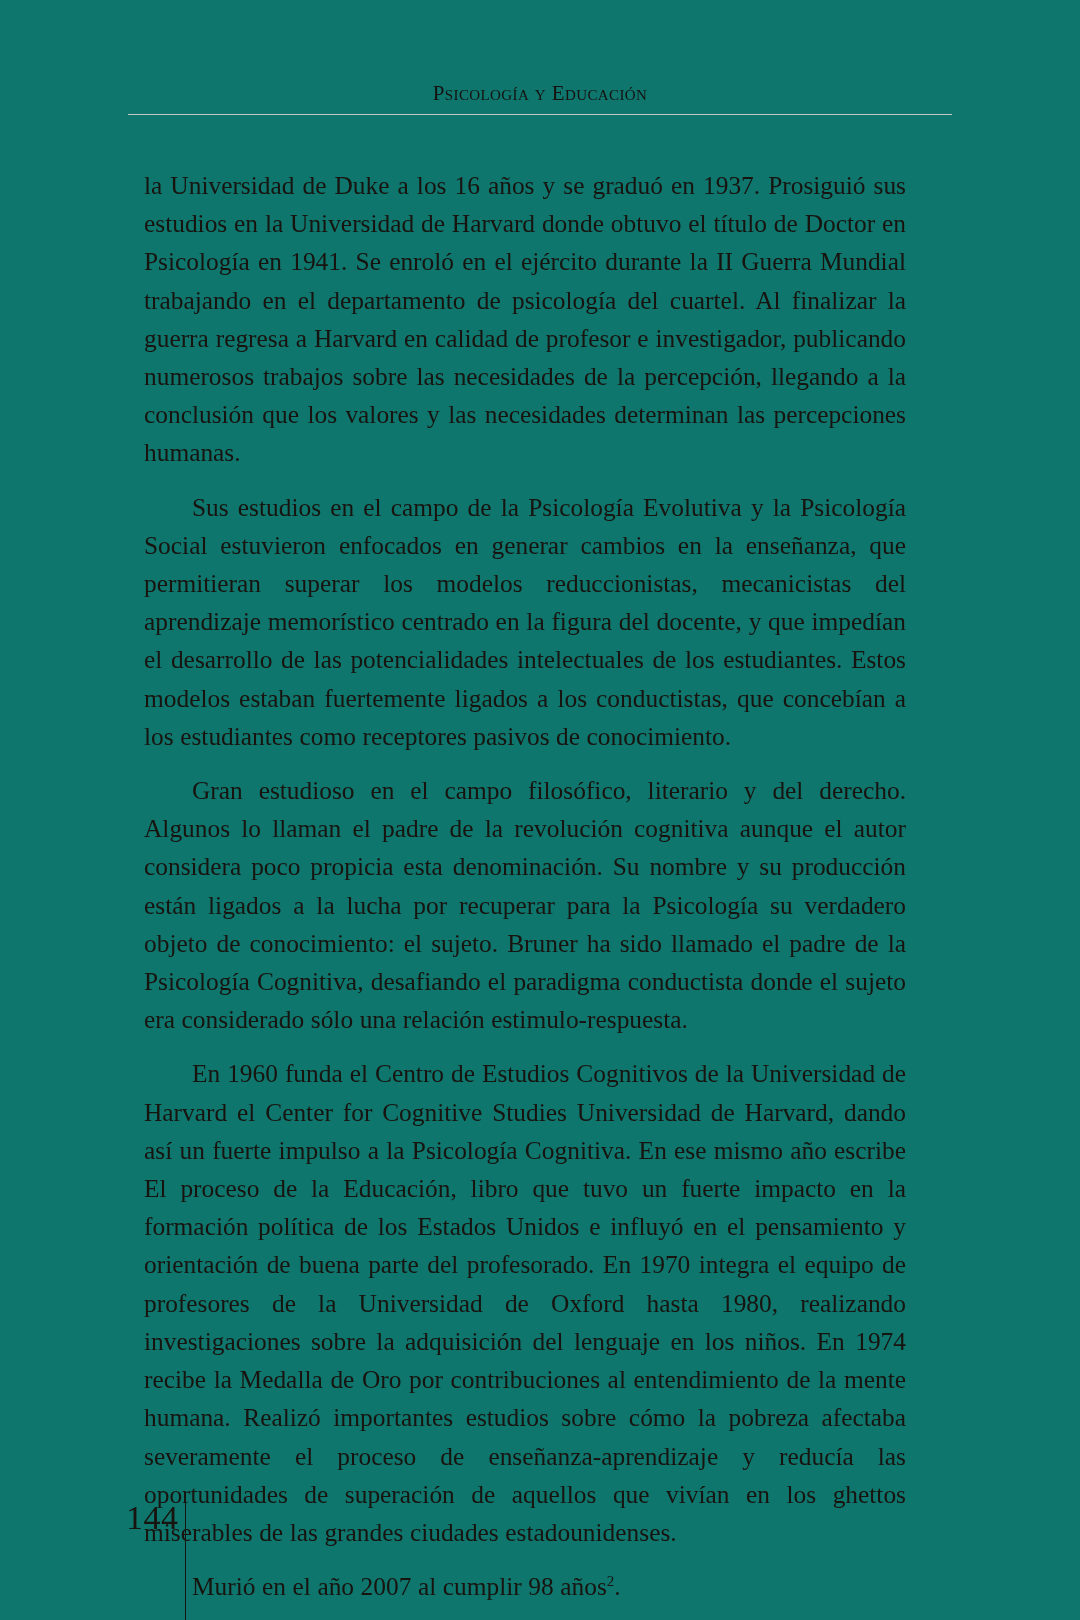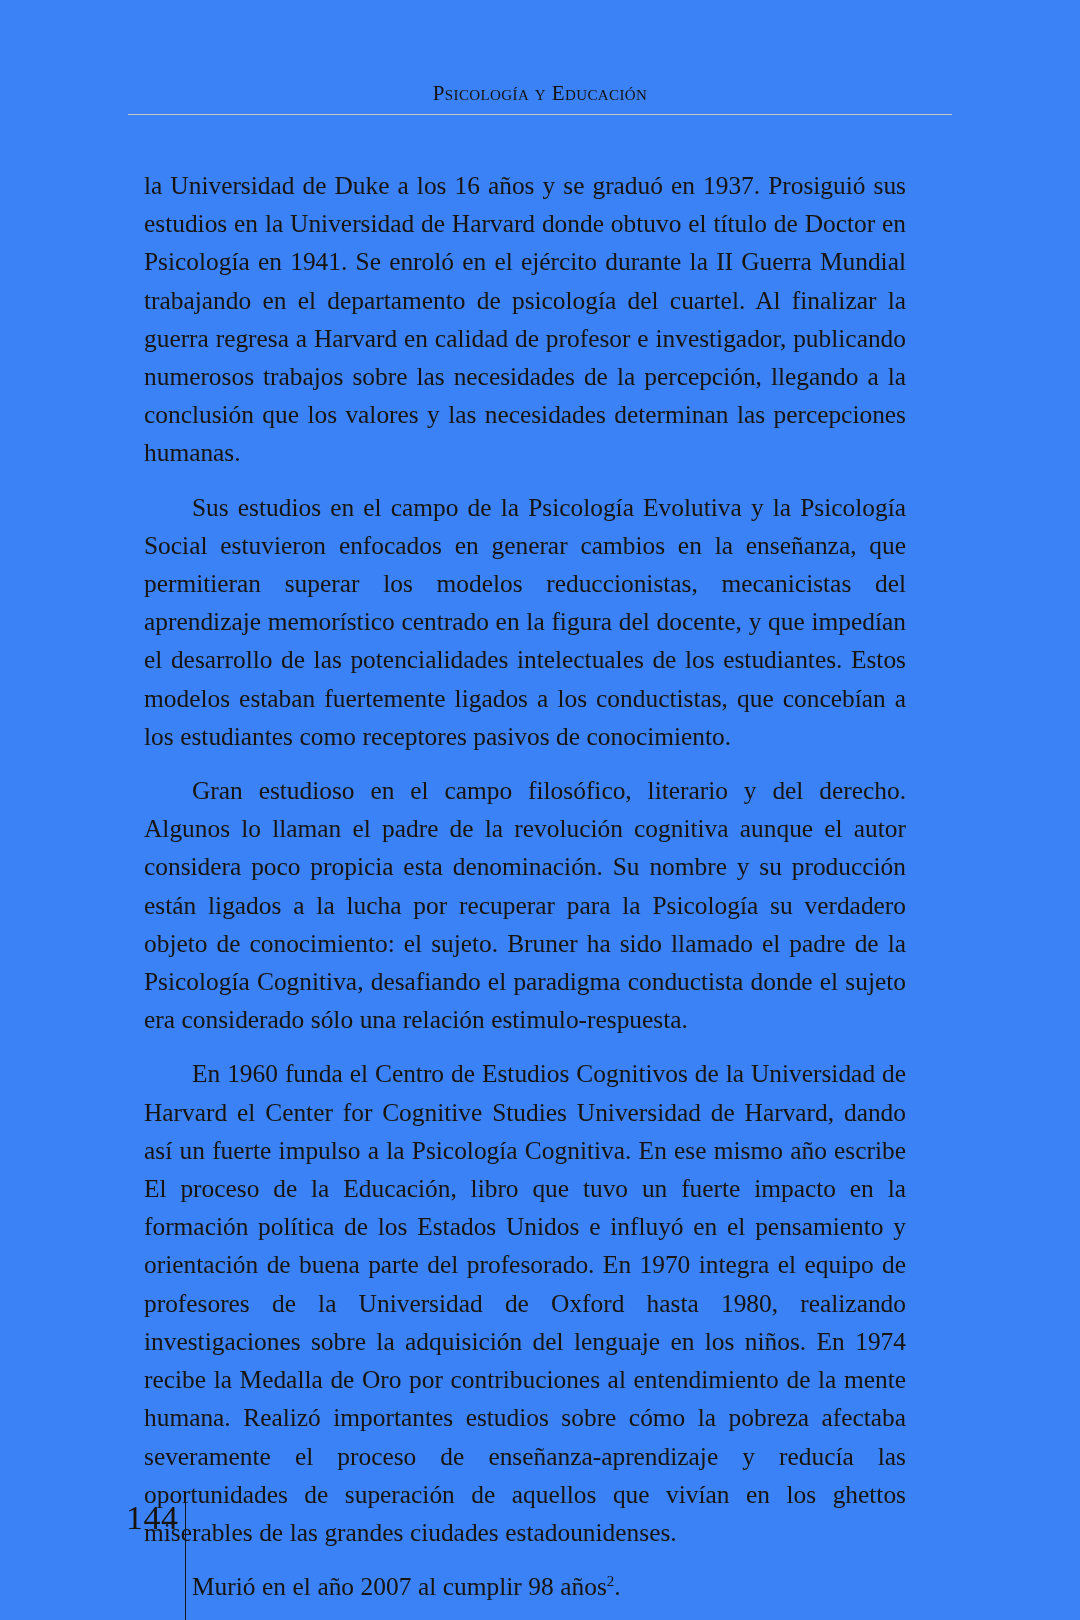--- a/index.html
+++ b/index.html
@@ -7,21 +7,21 @@
     padding: 0;
     background: #ffffff;
   }
   body {
     font-family: "Liberation Serif", "DejaVu Serif", serif;
   }
   .page {
     position: relative;
     width: 1080px;
     height: 1620px;
-    background: #3b82f6;
+    background: #0f766e;
     overflow: hidden;
     box-sizing: border-box;
   }
 
   
   .header-zone {
     position: absolute;
     left: 128px;
     top: 82px;
     width: 824px;

